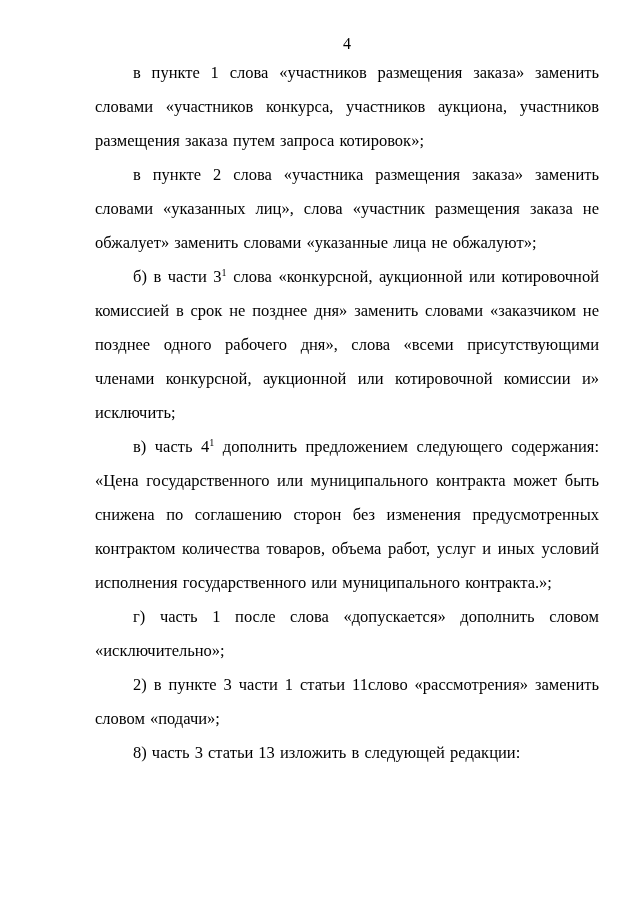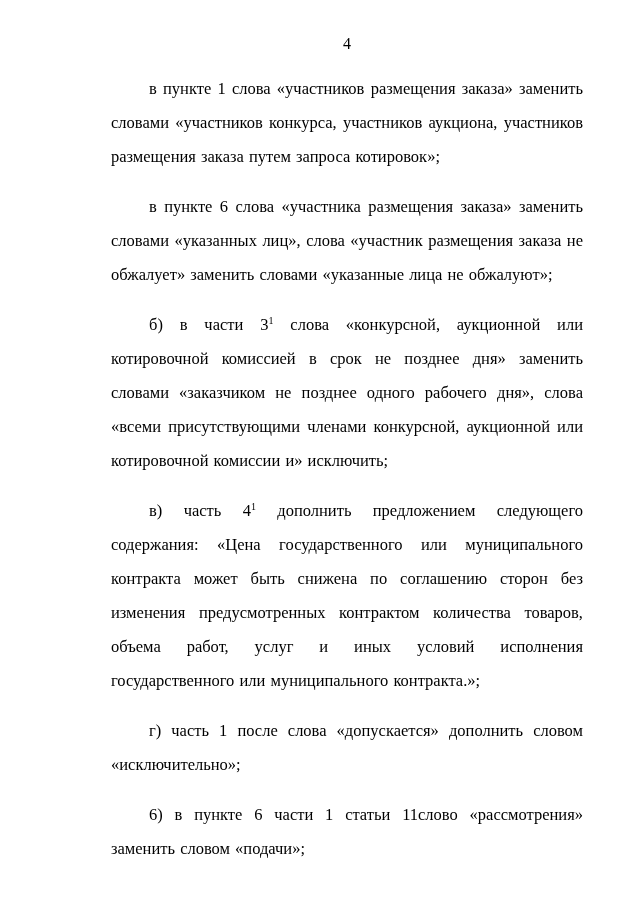--- a/index.html
+++ b/index.html
@@ -29,40 +29,41 @@
     font-size: 16px;
     line-height: 16px;
   }
   .document-body {
     position: absolute;
     top: 56px;
     left: 95px;
     width: 504px;
   }
   p.para {
-    margin: 16px;
+    margin: 0;
     padding: 0;
     font-size: 16.5px;
     line-height: 34px;
     text-indent: 38px;
     text-align: justify;
     word-spacing: 1px;
   }
   p.para sup {
     font-size: 61%;
     line-height: 0;
     vertical-align: super;
   }
 </style>
 </head>
 <body>
 
 <div class="page">
   <div class="page-number">4</div>
   <div class="document-body">
       <p class="para">в пункте 1 слова «участников размещения заказа» заменить словами «участников конкурса, участников аукциона, участников размещения заказа путем запроса котировок»;</p>
-      <p class="para">в пункте 6 слова «участника размещения заказа» заменить словами «указанных лиц», слова «участник размещения заказа не обжалует» заменить словами «указанные лица не обжалуют»;</p>
+      <p class="para">в пункте 2 слова «участника размещения заказа» заменить словами «указанных лиц», слова «участник размещения заказа не обжалует» заменить словами «указанные лица не обжалуют»;</p>
       <p class="para">б) в части 3<sup>1</sup> слова «конкурсной, аукционной или котировочной комиссией в срок не позднее дня» заменить словами «заказчиком не позднее одного рабочего дня», слова «всеми присутствующими членами конкурсной, аукционной или котировочной комиссии и» исключить;</p>
       <p class="para">в) часть 4<sup>1</sup> дополнить предложением следующего содержания: «Цена государственного или муниципального контракта может быть снижена по соглашению сторон без изменения предусмотренных контрактом количества товаров, объема работ, услуг и иных условий исполнения государственного или муниципального контракта.»;</p>
       <p class="para">г) часть 1 после слова «допускается» дополнить словом «исключительно»;</p>
-      <p class="para">6) в пункте 6 части 1 статьи 11слово «рассмотрения» заменить словом «подачи»;</p>
+      <p class="para">2) в пункте 3 части 1 статьи 11слово «рассмотрения» заменить словом «подачи»;</p>
+      <p class="para">8) часть 3 статьи 13 изложить в следующей редакции:</p>
     </div>
 </div>
 
 </body></html>

